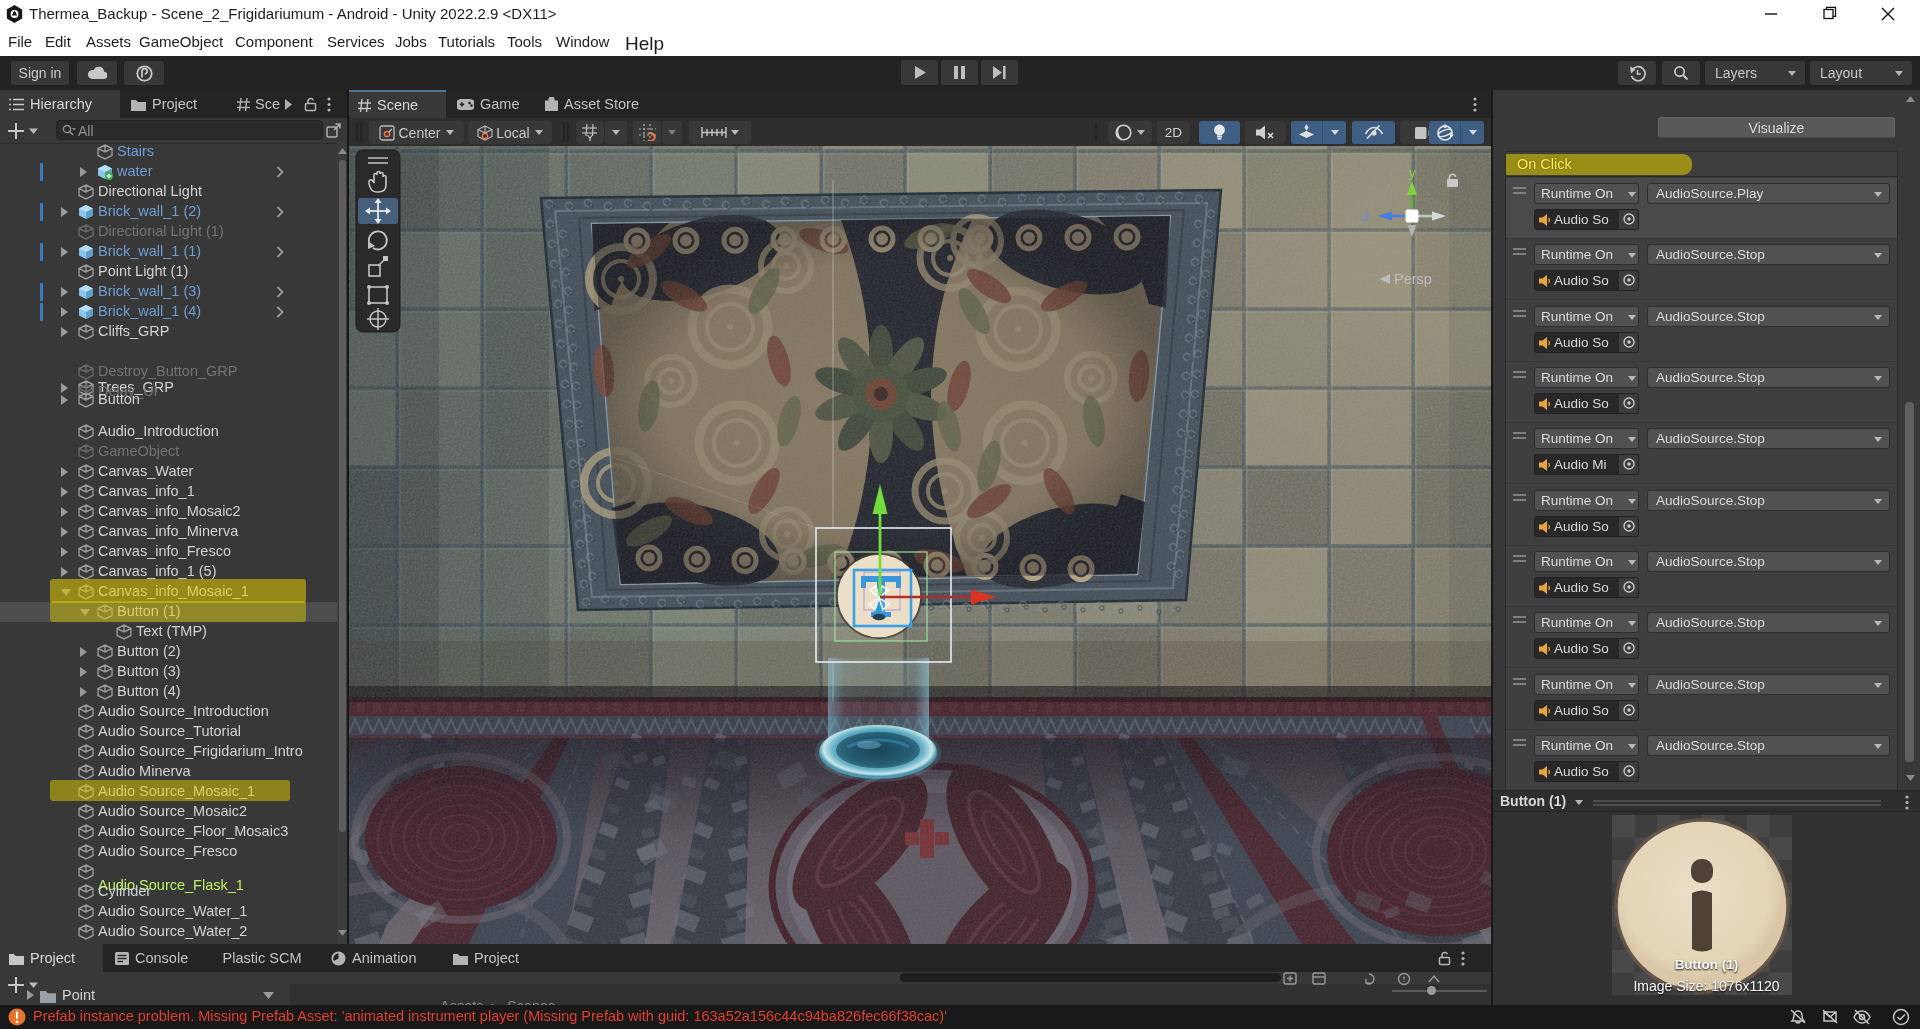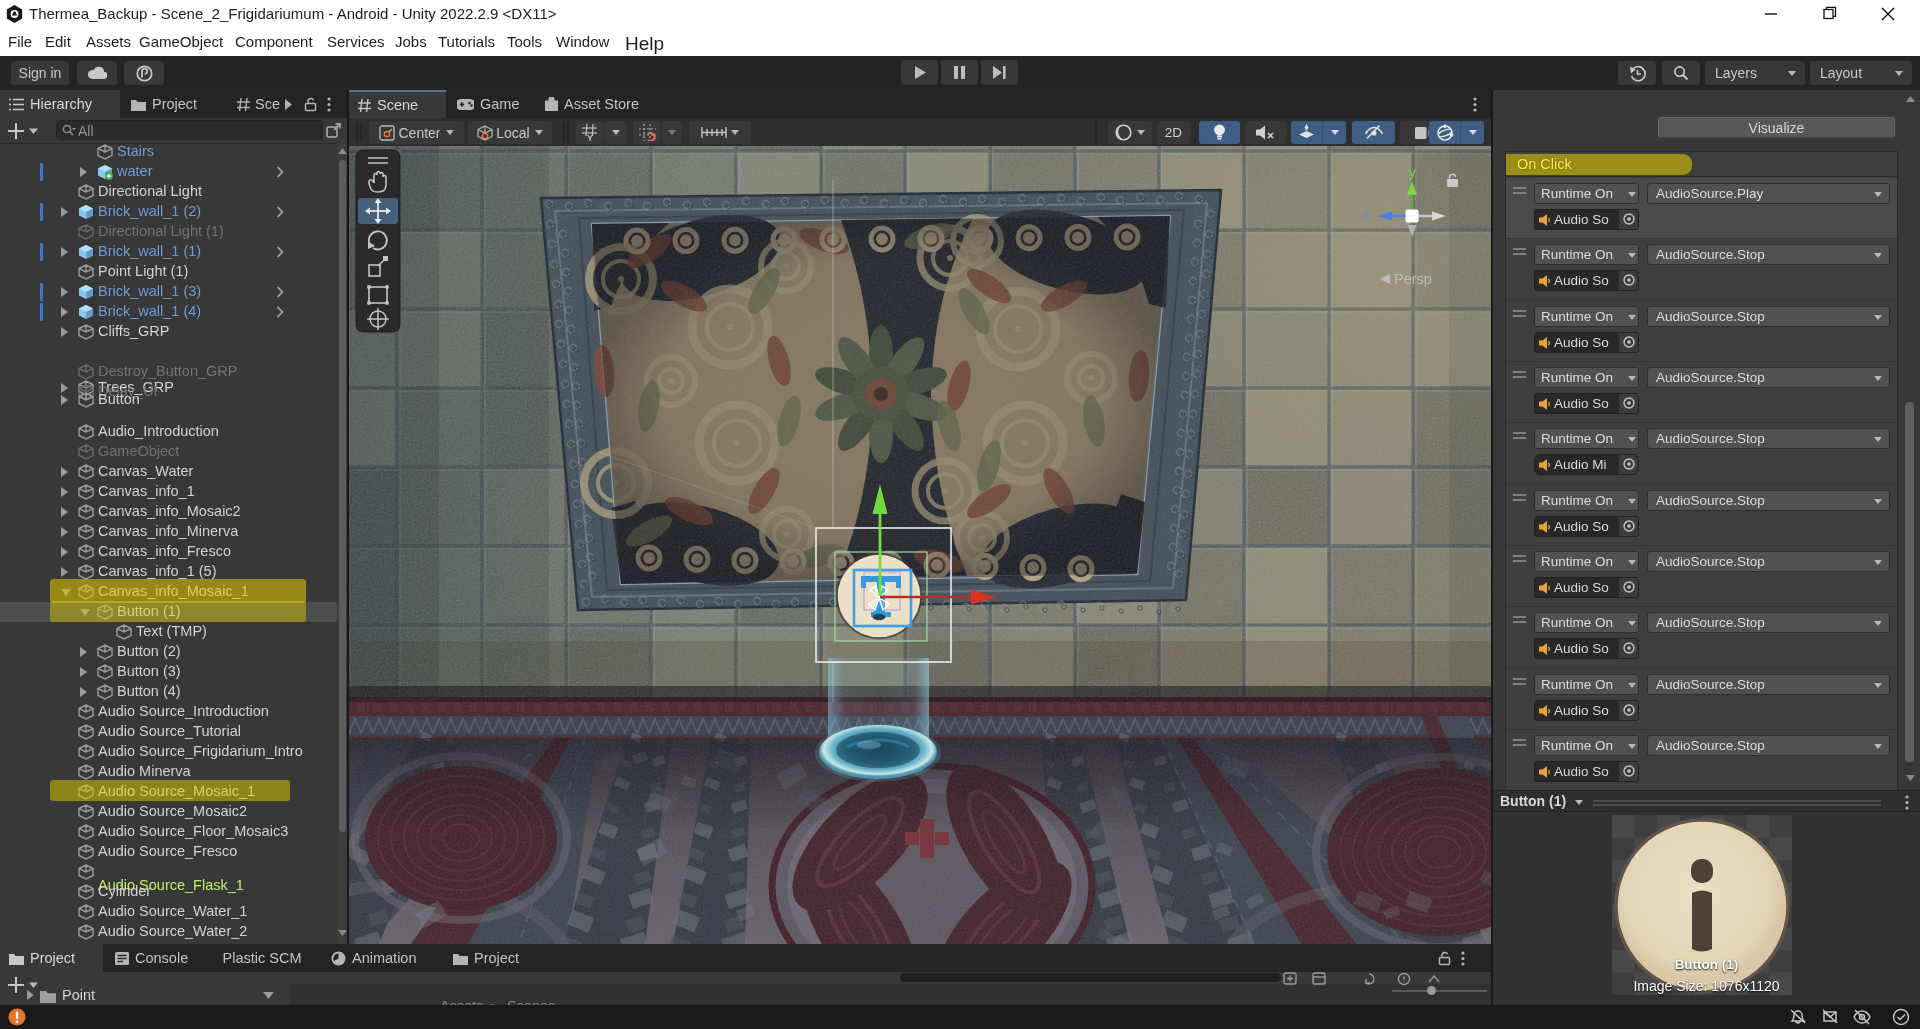--- a/index.html
+++ b/index.html
@@ -1805,21 +1805,21 @@
 <div class="ab" style="left:7px;top:9px;width:13px;height:2px;background:#9a9a9a;opacity:0.7"></div>
 <div class="ab" style="left:7px;top:14px;width:13px;height:2px;background:#9a9a9a;opacity:0.7"></div>
 <div class="ab" style="left:28px;top:5px;width:105px;height:21px;background:#515151;border:1px solid #2e2e2e;border-radius:3px;overflow:hidden">
           <span class="ab" style="left:6px;top:2px;font-size:13.5px;color:#dcdcdc;white-space:nowrap">Runtime On</span>
           <span class="caret" style="position:absolute;right:2px;top:8px;border-left-width:4px;border-right-width:4px"></span>
         </div>
 <div class="ab" style="left:141px;top:5px;width:243px;height:21px;background:#515151;border:1px solid #2e2e2e;border-radius:3px">
           <span class="ab" style="left:8px;top:2px;font-size:13.5px;color:#dcdcdc">AudioSource.Stop</span>
           <span class="caret" style="position:absolute;right:7px;top:8px"></span>
         </div>
-<div class="ab" style="left:28px;top:31px;width:105px;height:21px;background:#282828;border:1px solid #212121;border-radius:6px;overflow:hidden">
+<div class="ab" style="left:28px;top:31px;width:105px;height:21px;background:#282828;border:1px solid #212121;border-radius:1px;overflow:hidden">
           <svg style="position:absolute;left:4px;top:4px" width="12" height="12" viewBox="0 0 12 12">
             <polygon points="0,3.5 3.5,3.5 8,0 8,12 3.5,8.5 0,8.5" fill="#e8a33d"></polygon>
             <path d="M9.5 4 a3 3 0 0 1 0 4" fill="none" stroke="#e8a33d" stroke-width="1.2"></path>
           </svg>
           <span class="ab" style="left:19px;top:2px;font-size:13.5px;color:#d8d8d8">Audio Mi</span>
           <div class="ab" style="left:84px;top:0;width:21px;height:19px;background:#3c3c3c">
             <svg style="position:absolute;left:3px;top:2px" width="14" height="14" viewBox="0 0 14 14">
               <circle cx="7" cy="7" r="5" fill="none" stroke="#c8c8c8" stroke-width="1.4"></circle>
               <circle cx="7" cy="7" r="1.8" fill="#c8c8c8"></circle>
             </svg>
@@ -2068,20 +2068,21 @@
   <div class="ab" style="left:1427px;top:14px;width:9px;height:9px;border-radius:5px;background:#9a9a9a"></div>
  </div>
 </div>
 
 <div class="ab" style="left:0;top:1005px;width:1920px;height:24px;background:#191919">
   <svg class="ab" style="left:8px;top:3px" width="18" height="18" viewBox="0 0 18 18">
       <circle cx="9" cy="9" r="8.5" fill="#e8732a"></circle>
       <rect x="7.9" y="3.5" width="2.2" height="7.5" rx="1" fill="#fff"></rect>
       <circle cx="9" cy="13.8" r="1.4" fill="#fff"></circle>
     </svg>
+  <span class="ab" style="left:33px;top:3px;font-size:14.5px;color:#e33e2e">Prefab instance problem. Missing Prefab Asset: 'animated instrument player (Missing Prefab with guid: 163a52a156c44c94ba826fec66f38cac)'</span>
   <svg class="ab" style="left:1788px;top:3px" width="130" height="18" viewBox="0 0 130 18">
    <g stroke="#c4c4c4" stroke-width="1.5" fill="none">
     <path d="M4 13 h12 c-2-2-2-4-2-6 a4 4 0 0 0-8 0 c0 2 0 4-2 6z M8 13 a2 2 0 0 0 4 0"></path>
     <line x1="3" y1="2" x2="17" y2="15"></line>
     <path d="M36 4 h12 v9 h-12z M36 4 l6 5 6-5"></path>
     <line x1="35" y1="2" x2="49" y2="15"></line>
     <path d="M66 9 c2-4 5-6 8-6 s6 2 8 6 c-2 4-5 6-8 6 s-6-2-8-6z"></path>
     <circle cx="74" cy="9" r="2.5"></circle>
     <line x1="67" y1="2" x2="81" y2="16"></line>
     <circle cx="113" cy="9" r="7.5"></circle>

